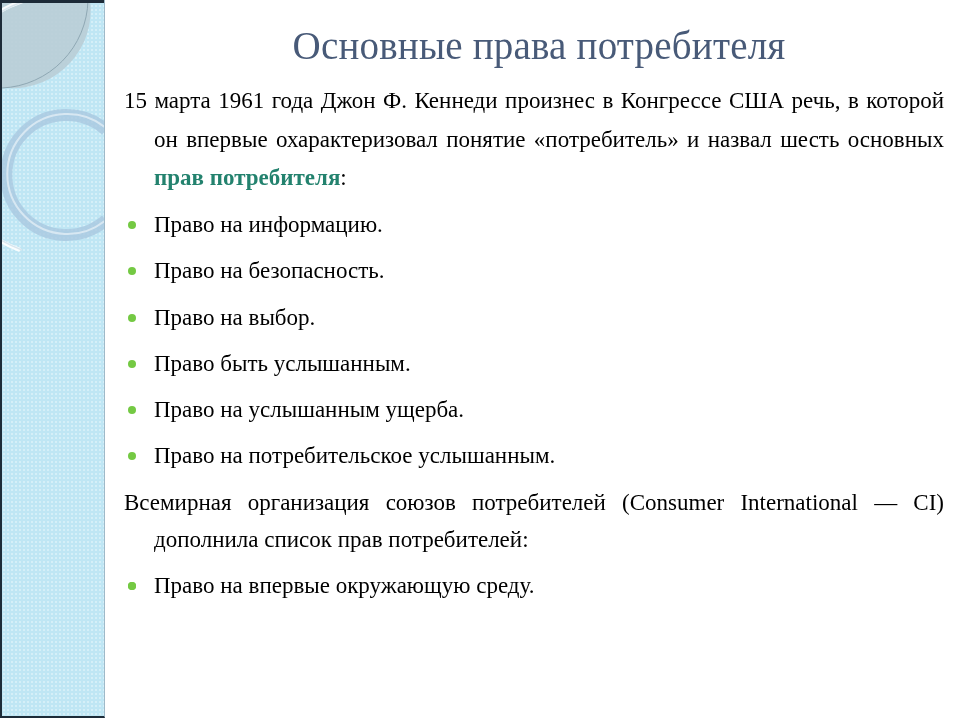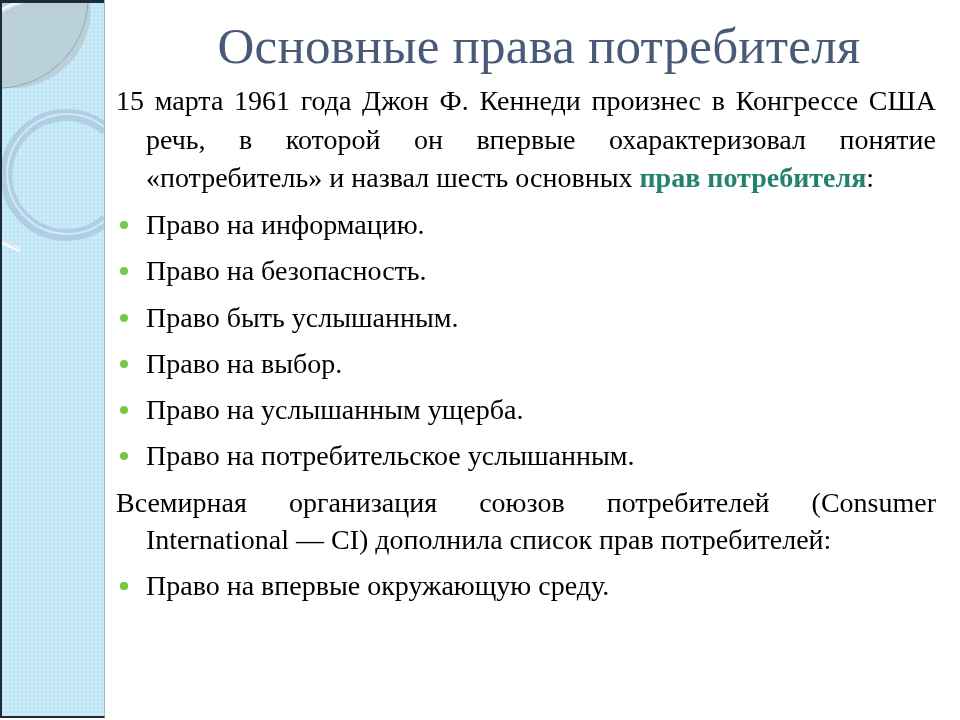--- a/index.html
+++ b/index.html
@@ -20,26 +20,26 @@
     border-right: 1px solid #9fb9c8;
     box-sizing: border-box;
     overflow: hidden;
   }
   .side-panel svg { position: absolute; left: 0; top: 0; }
   .top-strip {
     position: absolute; left: 0; top: 0; width: 105px; height: 3px; background: #1d2b38;
   }
   .title {
     position: absolute; left: 118px; width: 842px; top: 16px;
-    text-align: center; font-size: 51px; line-height: 60px;
+    text-align: center; font-size: 39px; line-height: 60px;
     color: #485a78; letter-spacing: 0.2px;
   }
   .content {
-    position: absolute; left: 116px; top: 82px; width: 820px;
-    font-size: 28px;
+    position: absolute; left: 124px; top: 82px; width: 820px;
+    font-size: 23px;
   }
   .para {
     text-align: justify; line-height: 38.7px;
     padding-left: 30px; text-indent: -30px;
   }
   .para .hl { color: #23826e; font-weight: bold; }
   .bullets { list-style: none; margin: 0; padding: 0; }
   .bullets li {
     position: relative; padding-left: 30px; line-height: 38.7px;
     margin-top: 7.5px;
@@ -72,22 +72,22 @@
 </div>
 
 <div class="title">Основные права потребителя</div>
 
 <div class="content">
   <div class="para"><span>15 марта 1961 года Джон Ф. Кеннеди произнес в Конгрессе США речь, в которой он впервые охарактеризовал понятие «потребитель» и назвал шесть основных </span><span class="hl">прав потребителя</span><span>:</span></div>
 
   <ul class="bullets first">
     <li><span class="dot"></span><span>Право на информацию.</span></li>
     <li><span class="dot"></span><span>Право на безопасность.</span></li>
+    <li><span class="dot"></span><span>Право на выбор.</span></li>
     <li><span class="dot"></span><span>Право быть услышанным.</span></li>
-    <li><span class="dot"></span><span>Право на выбор.</span></li>
     <li><span class="dot"></span><span>Право на услышанным ущерба.</span></li>
     <li><span class="dot"></span><span>Право на потребительское услышанным.</span></li>
   </ul>
 
   <div class="para2">Всемирная организация союзов потребителей (Consumer International — CI) дополнила список прав потребителей:</div>
 
   <ul class="bullets second">
     <li><span class="dot"></span></li>
     <li><span class="dot"></span><span>Право на впервые окружающую среду.</span></li>
   </ul>

